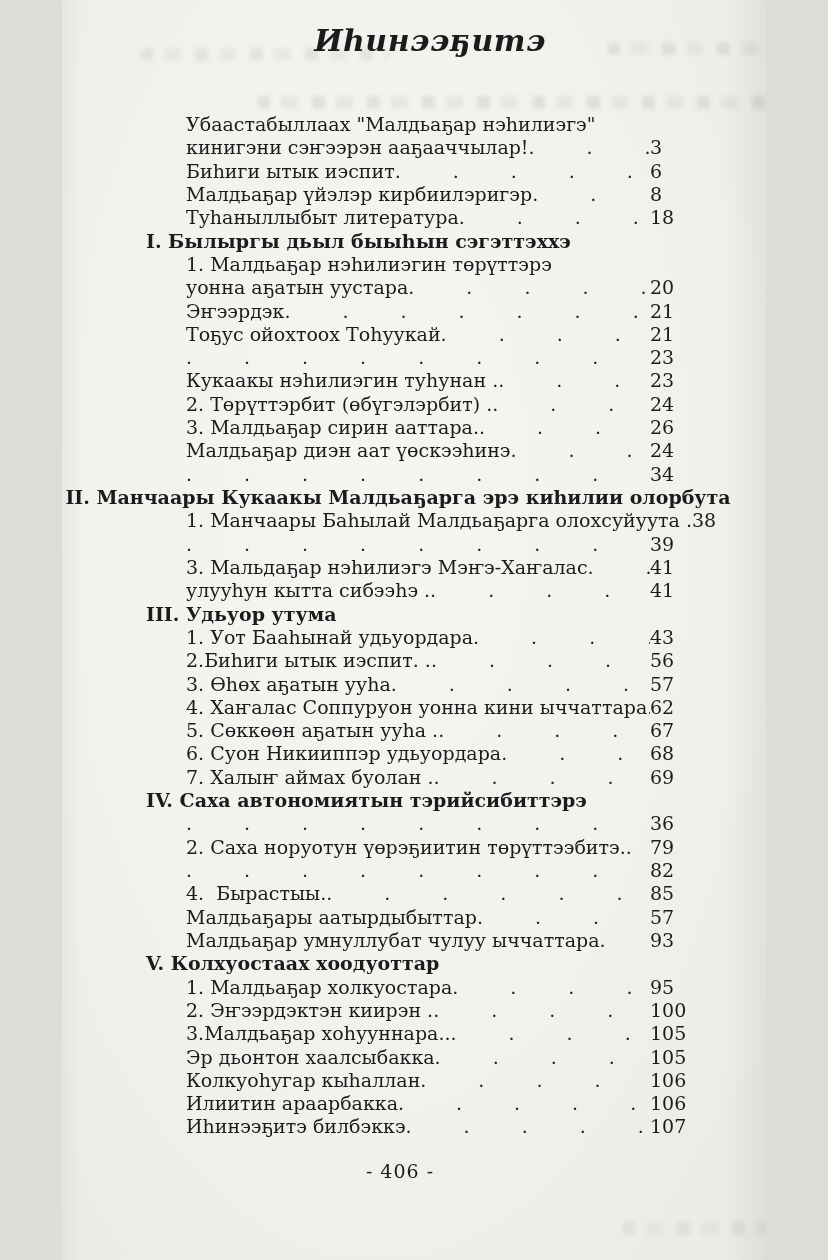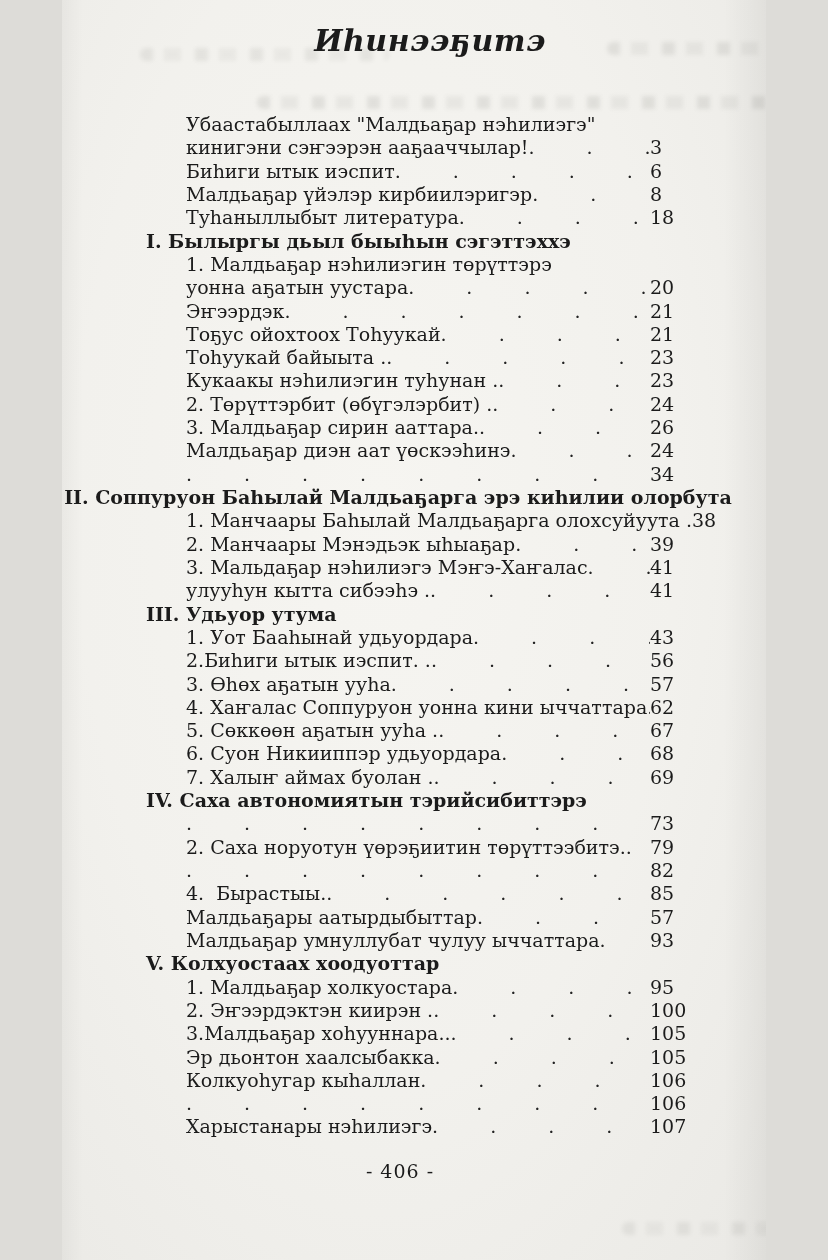--- a/index.html
+++ b/index.html
@@ -130,21 +130,20 @@
         <span class="lbl">Эҥээрдэк</span>
         <span class="leader">............</span>
         <span class="pg">21</span>
       </div>
       <div class="row item">
         <span class="lbl">Тоҕус ойохтоох Тоһуукай</span>
         <span class="leader">............</span>
         <span class="pg">21</span>
       </div>
       <div class="row item">
-        <span class="lbl">Тоһуукай байыыта .</span>
         <span class="leader">............</span>
         <span class="pg">23</span>
       </div>
       <div class="row item">
         <span class="lbl">Кукаакы нэһилиэгин туһунан .</span>
         <span class="leader">............</span>
         <span class="pg">23</span>
       </div>
       <div class="row item">
         <span class="lbl">2. Төрүттэрбит (өбүгэлэрбит) .</span>
@@ -159,31 +158,30 @@
       <div class="row item">
         <span class="lbl">Малдьаҕар диэн аат үөскээһинэ</span>
         <span class="leader">............</span>
         <span class="pg">24</span>
       </div>
       <div class="row item">
         <span class="leader">............</span>
         <span class="pg">34</span>
       </div>
       <div class="row section">
-        <span class="lbl">II. Соппуруон Баһылай Малдьаҕарга эрэ киһилии олорбута</span>
+        <span class="lbl">II. Манчаары Кукаакы Малдьаҕарга эрэ киһилии олорбута</span>
         <span class="leader"></span>
         <span class="pg"></span>
       </div>
       <div class="row item">
         <span class="lbl">1. Манчаары Баһылай Малдьаҕарга олохсуйуута .</span>
         <span class="leader">............</span>
         <span class="pg">38</span>
       </div>
       <div class="row item">
-        <span class="lbl">2. Манчаары Мэнэдьэк ыһыаҕар</span>
         <span class="leader">............</span>
         <span class="pg">39</span>
       </div>
       <div class="row item">
         <span class="lbl">3. Мальдаҕар нэһилиэгэ Мэҥэ-Хаҥалас</span>
         <span class="leader">............</span>
         <span class="pg">41</span>
       </div>
       <div class="row item">
         <span class="lbl">улууһун кытта сибээһэ .</span>
@@ -230,21 +228,21 @@
         <span class="leader">............</span>
         <span class="pg">69</span>
       </div>
       <div class="row section">
         <span class="lbl">IV. Саха автономиятын тэрийсибиттэрэ</span>
         <span class="leader"></span>
         <span class="pg"></span>
       </div>
       <div class="row item">
         <span class="leader">............</span>
-        <span class="pg">73</span>
+        <span class="pg">36</span>
       </div>
       <div class="row item">
         <span class="lbl">2. Саха норуотун үөрэҕиитин төрүттээбитэ.</span>
         <span class="leader">............</span>
         <span class="pg">79</span>
       </div>
       <div class="row item">
         <span class="leader">............</span>
         <span class="pg">82</span>
       </div>
@@ -287,24 +285,25 @@
         <span class="lbl">Эр дьонтон хаалсыбакка</span>
         <span class="leader">............</span>
         <span class="pg">105</span>
       </div>
       <div class="row item">
         <span class="lbl">Колкуоһугар кыһаллан</span>
         <span class="leader">............</span>
         <span class="pg">106</span>
       </div>
       <div class="row item">
+        <span class="lbl">Илиитин араарбакка</span>
         <span class="leader">............</span>
         <span class="pg">106</span>
       </div>
       <div class="row item">
-        <span class="lbl">Харыстанары нэһилиэгэ</span>
+        <span class="lbl">Иһинээҕитэ билбэккэ</span>
         <span class="leader">............</span>
         <span class="pg">107</span>
       </div>
     </div>
 
   <div class="footer">- 406 -</div>
 </div>
 
 </body></html>

